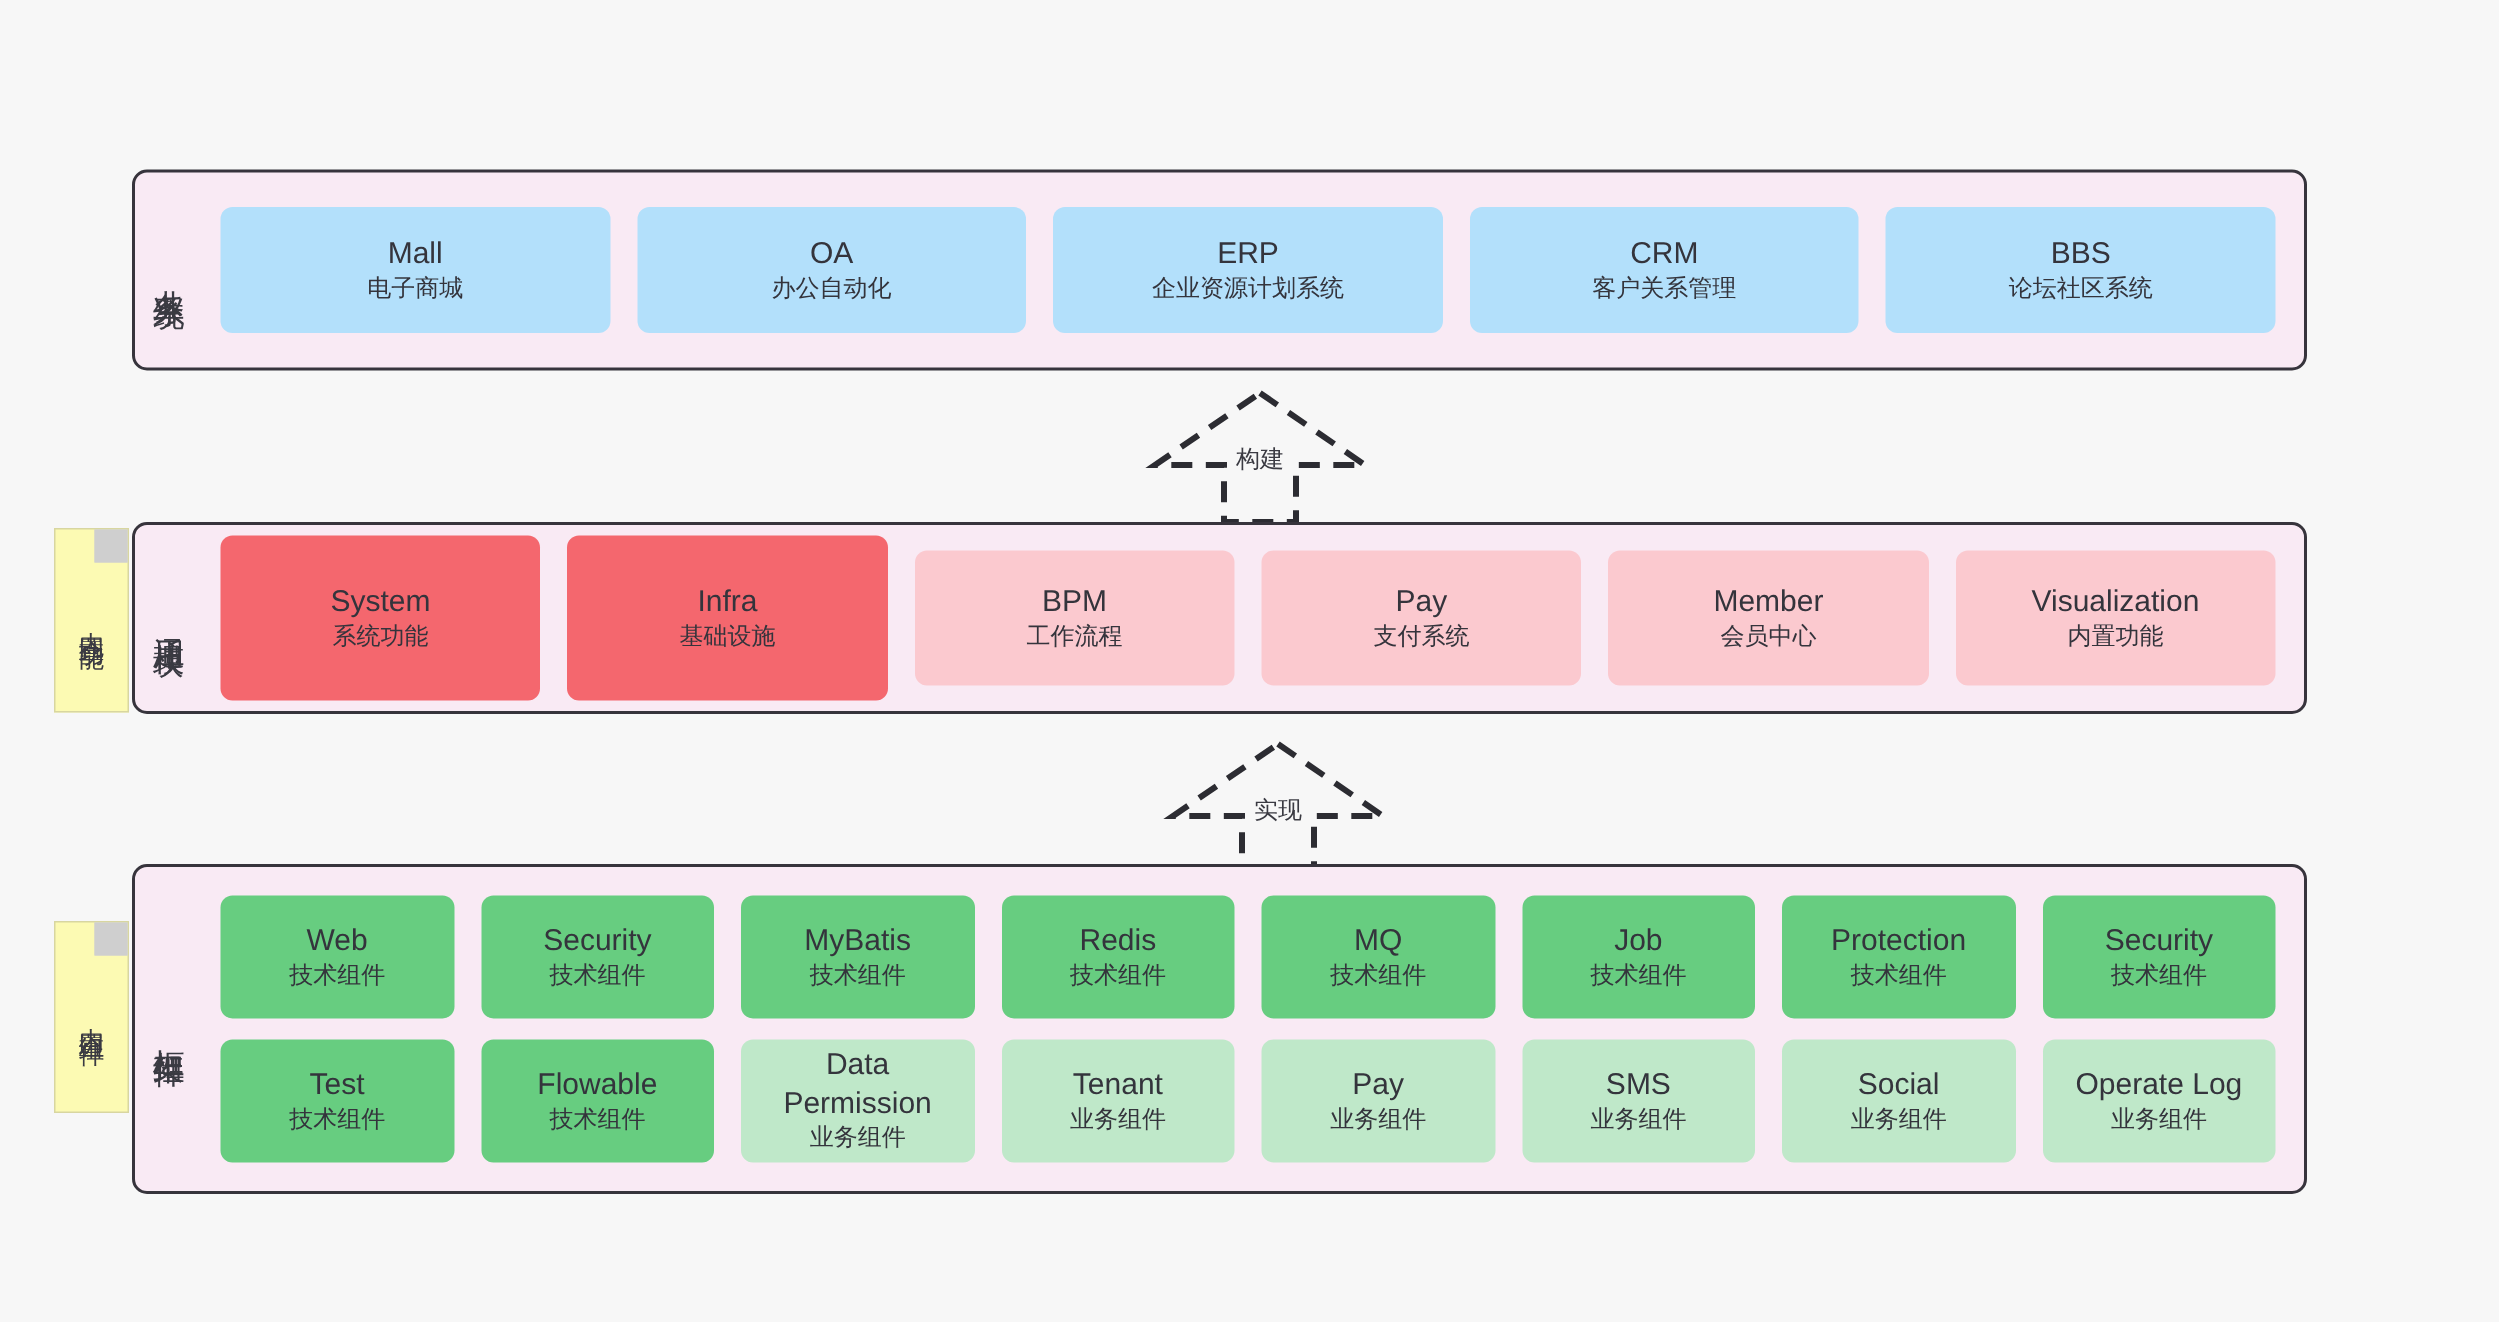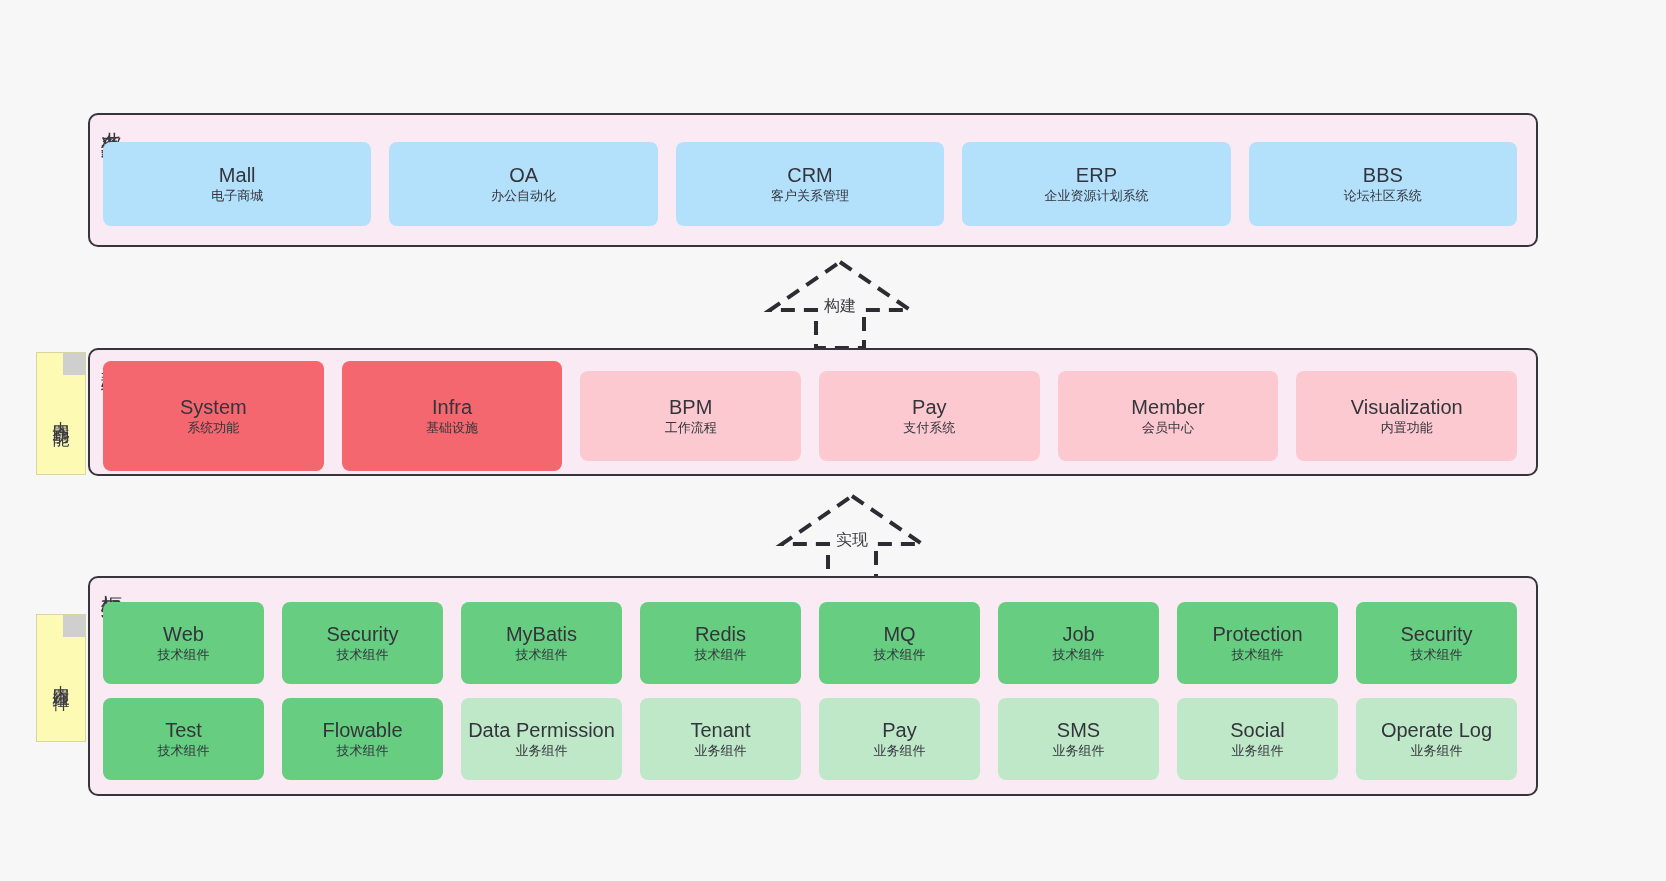--- a/index.html
+++ b/index.html
@@ -21,21 +21,20 @@
 
   
   .layer {
     position: absolute;
     background: #f9eaf4;
     border: 2px solid #37343c;
     border-radius: 10px;
     box-sizing: border-box;
     display: flex;
     align-items: stretch;
-    flex-direction: column;
   }
 
   
   .layer-title {
     flex: 0 0 auto;
     width: 44px;
     display: flex;
     align-items: center;
     justify-content: center;
     font-size: 21px;
@@ -75,21 +74,21 @@
     flex-direction: column;
     align-items: center;
     justify-content: center;
     text-align: center;
     color: #34343c;
     line-height: 1.28;
     box-sizing: border-box;
     padding: 4px 6px;
   }
   .node .en  { font-size: 20px; }
-  .node .cn  { font-size: 13px; }
+  .node .cn  { font-size: 16px; }
 
   .node.biz      { background: #b3e0fb; height: 84px; }
   .node.mod-core { background: #f4676e; height: 110px; }
   .node.mod-soft { background: #fbc9cf; height: 90px; }
   .node.tech     { background: #67cd80; height: 82px; }
   .node.bizcmp   { background: #bfe8c9; height: 82px; }
 
   
   #layer-business { left: 88px;  top: 113px; width: 1450px; height: 134px; }
   #layer-common   { left: 88px;  top: 348px; width: 1450px; height: 128px; }
@@ -167,26 +166,26 @@
 
       <div class="node biz">
         <span class="en">Mall</span>
         <span class="cn">电子商城</span>
       </div>
       <div class="node biz">
         <span class="en">OA</span>
         <span class="cn">办公自动化</span>
       </div>
       <div class="node biz">
+        <span class="en">ERP</span>
+        <span class="cn">企业资源计划系统</span>
+      </div>
+      <div class="node biz">
         <span class="en">CRM</span>
         <span class="cn">客户关系管理</span>
-      </div>
-      <div class="node biz">
-        <span class="en">ERP</span>
-        <span class="cn">企业资源计划系统</span>
       </div>
       <div class="node biz">
         <span class="en">BBS</span>
         <span class="cn">论坛社区系统</span>
       </div>
 
     </div>
   </div>
 
   <div class="arrow" id="arrow-build">

